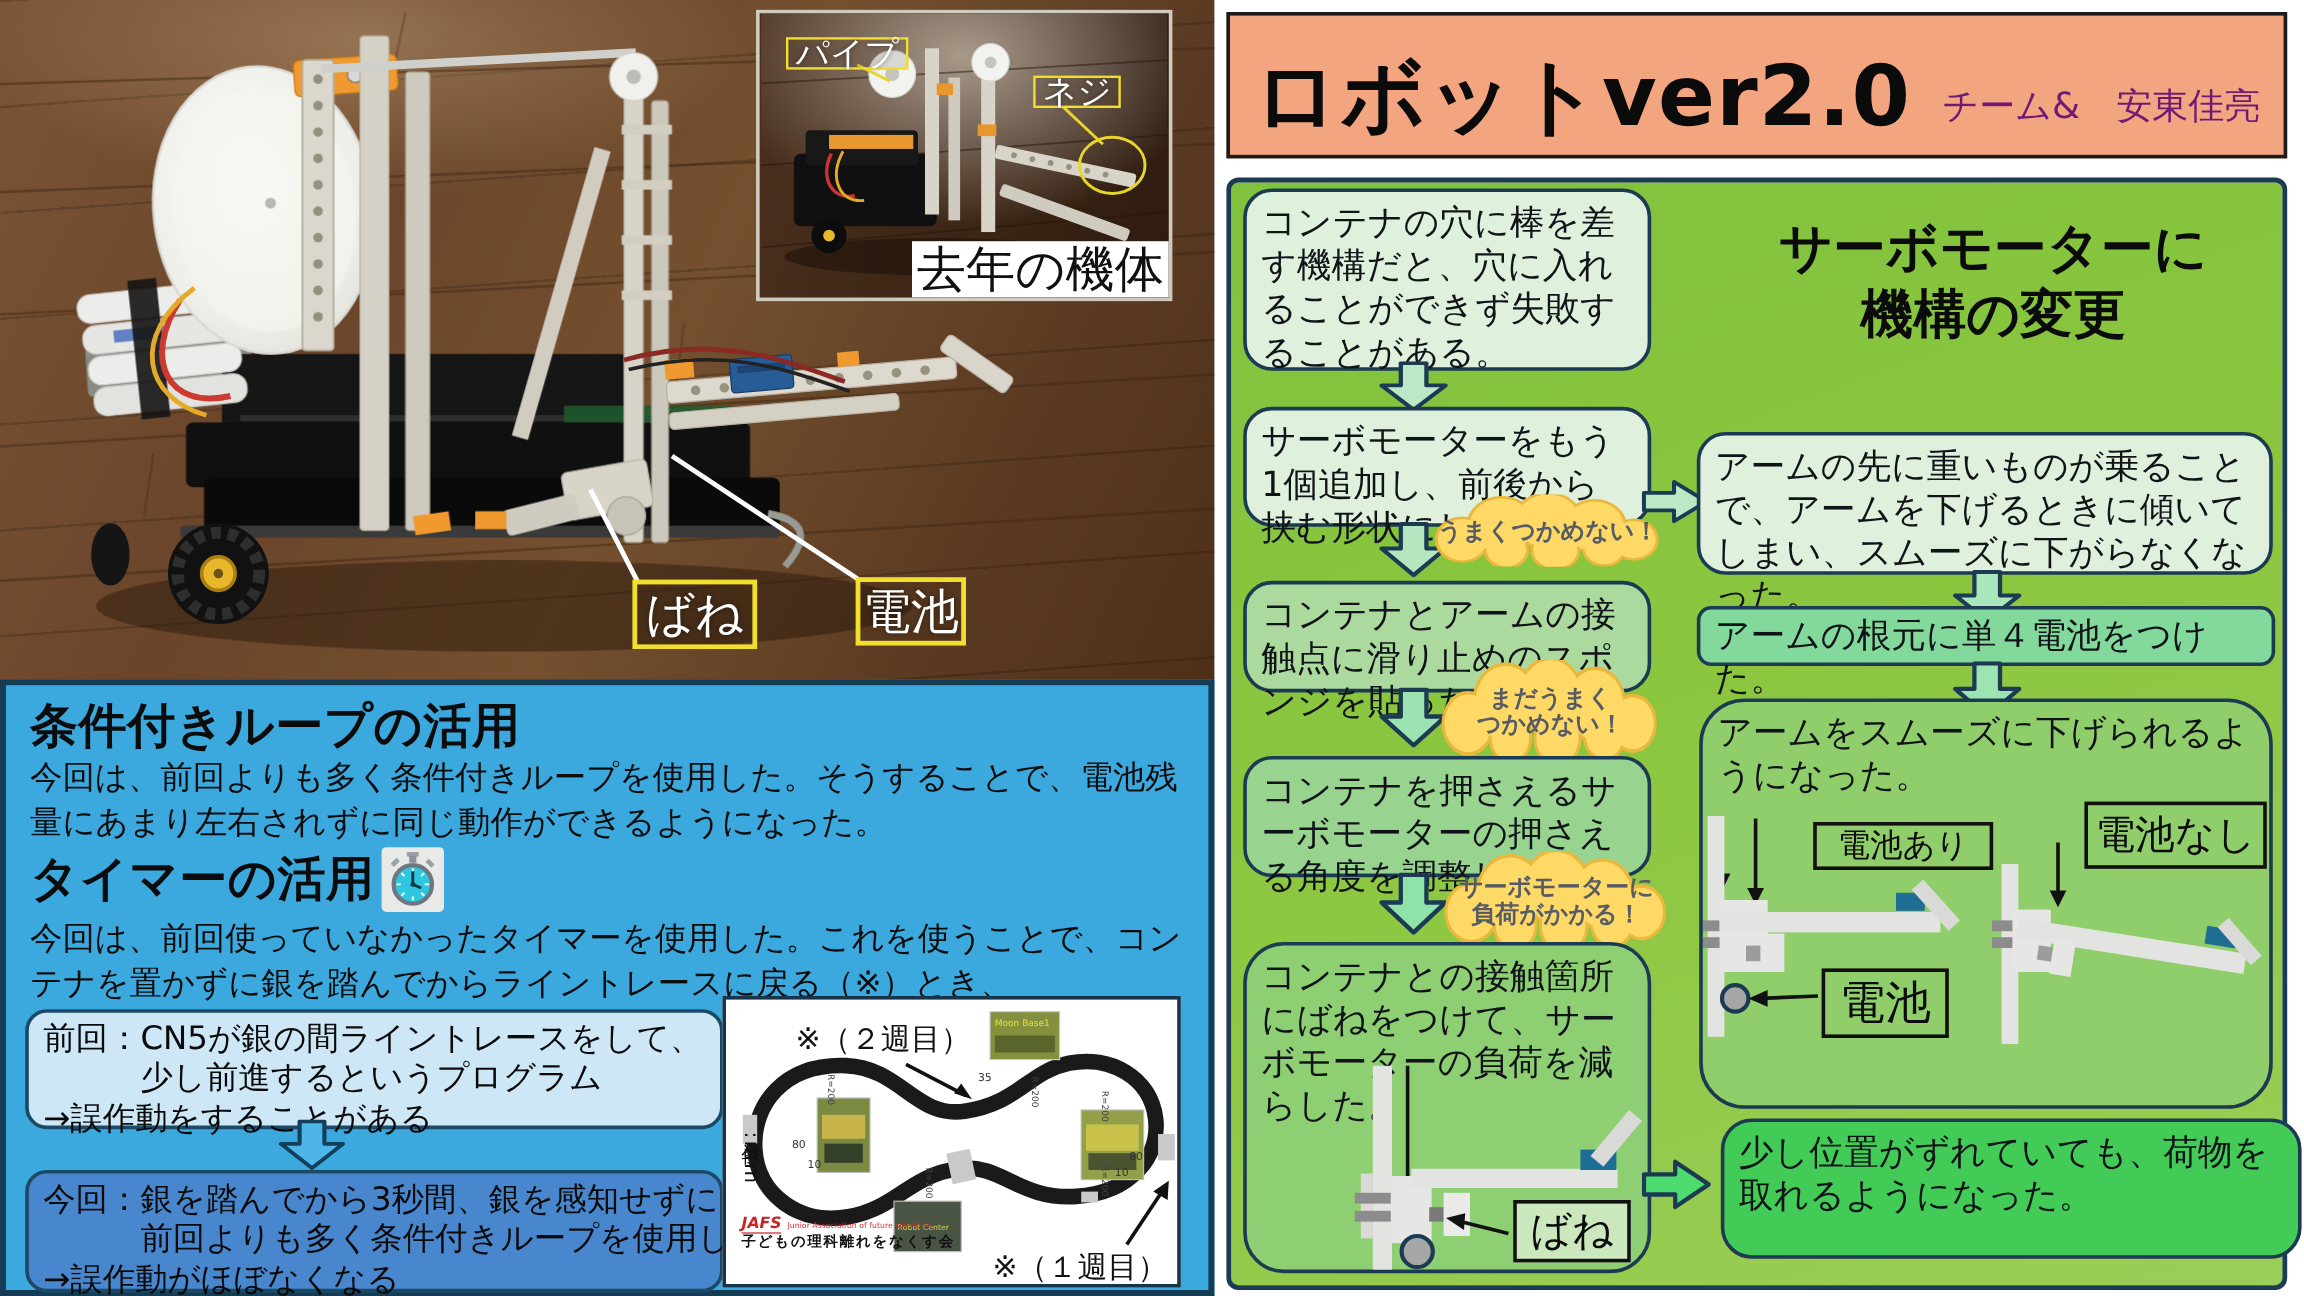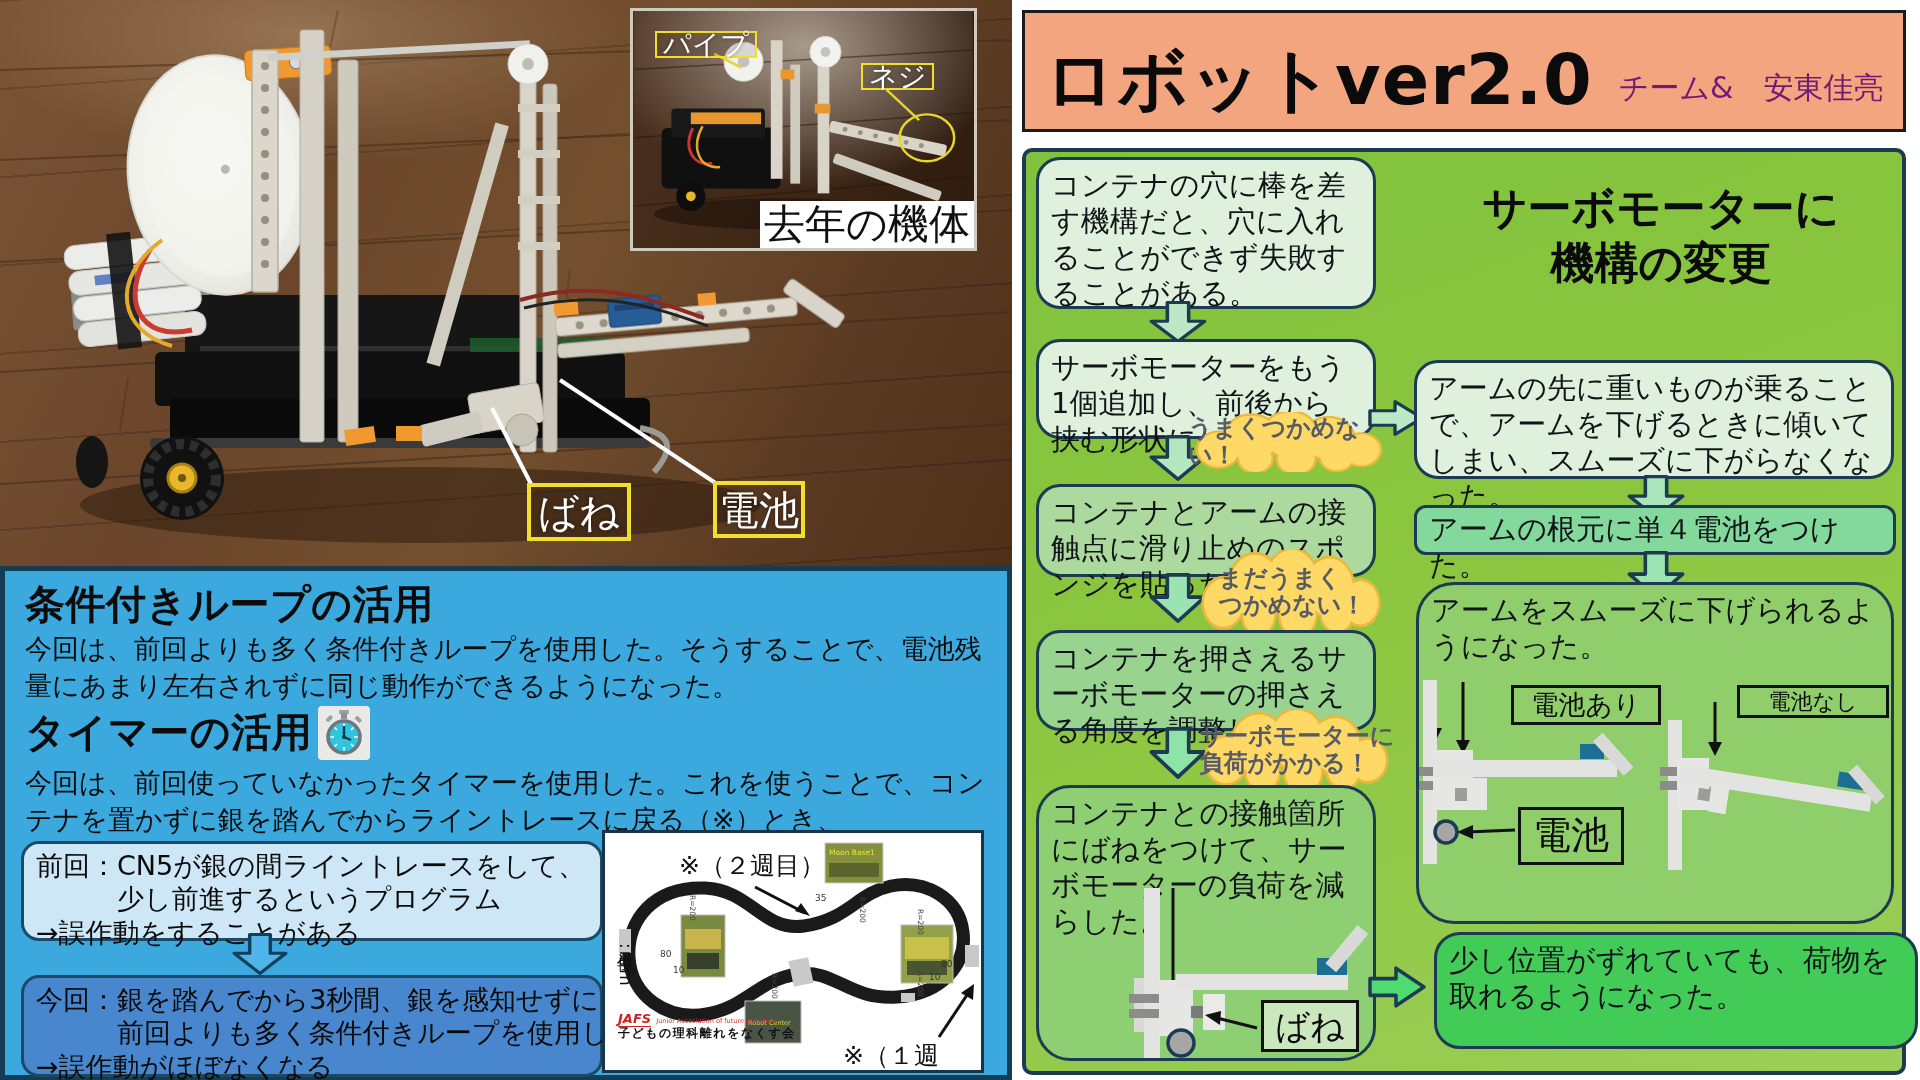--- a/index.html
+++ b/index.html
@@ -33,21 +33,21 @@
     font-size:27px;line-height:1.24;color:#0a0a0a;}
   .bp-box span{display:block;white-space:pre;}
   .prev-box{left:16px;top:270px;width:582px;height:100px;background:#CDE7F6;}
   .now-box{left:16px;top:404px;width:582px;height:102px;background:#4887CD;}
   .emoji-tile{display:inline-flex;vertical-align:-10px;width:52px;height:54px;background:#E9E9E7;
     align-items:center;justify-content:center;margin-left:6px;border-radius:4px;}
 
   
   .track-box{position:absolute;left:597px;top:259px;width:382px;height:243px;background:#ffffff;
     border:3px solid #16354A;overflow:hidden;}
-  .track-note{position:absolute;font-size:25px;color:#111;margin-left:16px;}
+  .track-note{position:absolute;font-size:25px;color:#111;}
   .unit-label{position:absolute;left:10px;top:106px;font-size:17px;color:#111;
     writing-mode:vertical-rl;text-orientation:mixed;letter-spacing:2px;}
   .jafs{position:absolute;left:13px;top:176px;line-height:1.15;}
   .jafs .logo{color:#CC2222;font-weight:800;font-style:italic;font-size:13px;border-bottom:1px solid #CC2222;}
   .jafs .logo-sub{color:#CC3333;font-size:6.5px;}
   .jafs .logo-cap{color:#111;font-weight:700;font-size:12px;letter-spacing:1.5px;}
 
   
   .title-box{position:absolute;left:1022px;top:10px;width:884px;height:122px;background:#F3A57F;
     border:3px solid #1b1b1b;display:flex;align-items:flex-end;justify-content:center;gap:26px;padding-bottom:14px;}
@@ -65,21 +65,21 @@
   .g4{background:#8FCF74;border-radius:34px;}
   .r2{background:#83D99B;border-radius:12px;padding:4px 12px;}
   .r3{background:#90CE6B;border-radius:38px;}
   .r4{background:#43CB58;border-radius:26px;margin-left:24px;}
   .sec-title{position:absolute;left:400px;top:28px;width:470px;text-align:center;
     font-size:44px;font-weight:800;line-height:1.25;color:#0b0b0b;}
   .arr{position:absolute;}
   .cloud{position:absolute;}
   .cloud svg{position:absolute;inset:0;width:100%;height:100%;}
   .ctext{position:absolute;inset:0;display:flex;align-items:center;justify-content:center;
-    font-weight:700;color:#565B66;font-size:24px;line-height:1.12;}
+    text-align:center;font-weight:700;color:#565B66;font-size:20px;line-height:1.12;}
   .diag-label{position:absolute;border:3px solid #111;display:flex;align-items:center;
     justify-content:center;color:#0b0b0b;}
 </style>
 </head>
 <body>
 
 <div class="stage">
 
   <div class="photo-panel">
     <svg class="main" viewBox="0 0 1012 566">
@@ -619,21 +619,21 @@
           <g transform="rotate(-50 446 76)">
               <rect x="440" y="56" width="12" height="42" fill="#D9D9D7"></rect>
             </g>
           <rect x="282" y="106" width="15" height="12" fill="#9C9C9C"></rect>
           <rect x="294" y="98" width="18" height="30" fill="#E6E6E4"></rect>
         </g>
       </svg>
       <div class="diag-label" style="left:92px;top:100px;width:150px;height:40px;font-size:27px">
         <span>電池あり</span>
       </div>
-      <div class="diag-label" style="left:318px;top:100px;width:152px;height:33px;font-size:22px">
+      <div class="diag-label" style="left:318px;top:83px;width:152px;height:56px;font-size:33px">
         <span>電池なし</span>
       </div>
       <div class="diag-label" style="left:99px;top:222px;width:106px;height:58px;font-size:38px">
         <span>電池</span>
       </div>
     </div>
 
     <div class="fbox r4" style="left:384px;top:780px;width:484px;height:117px">少し位置がずれていても、荷物を取れるようになった。</div>
   </div>
 </div>

